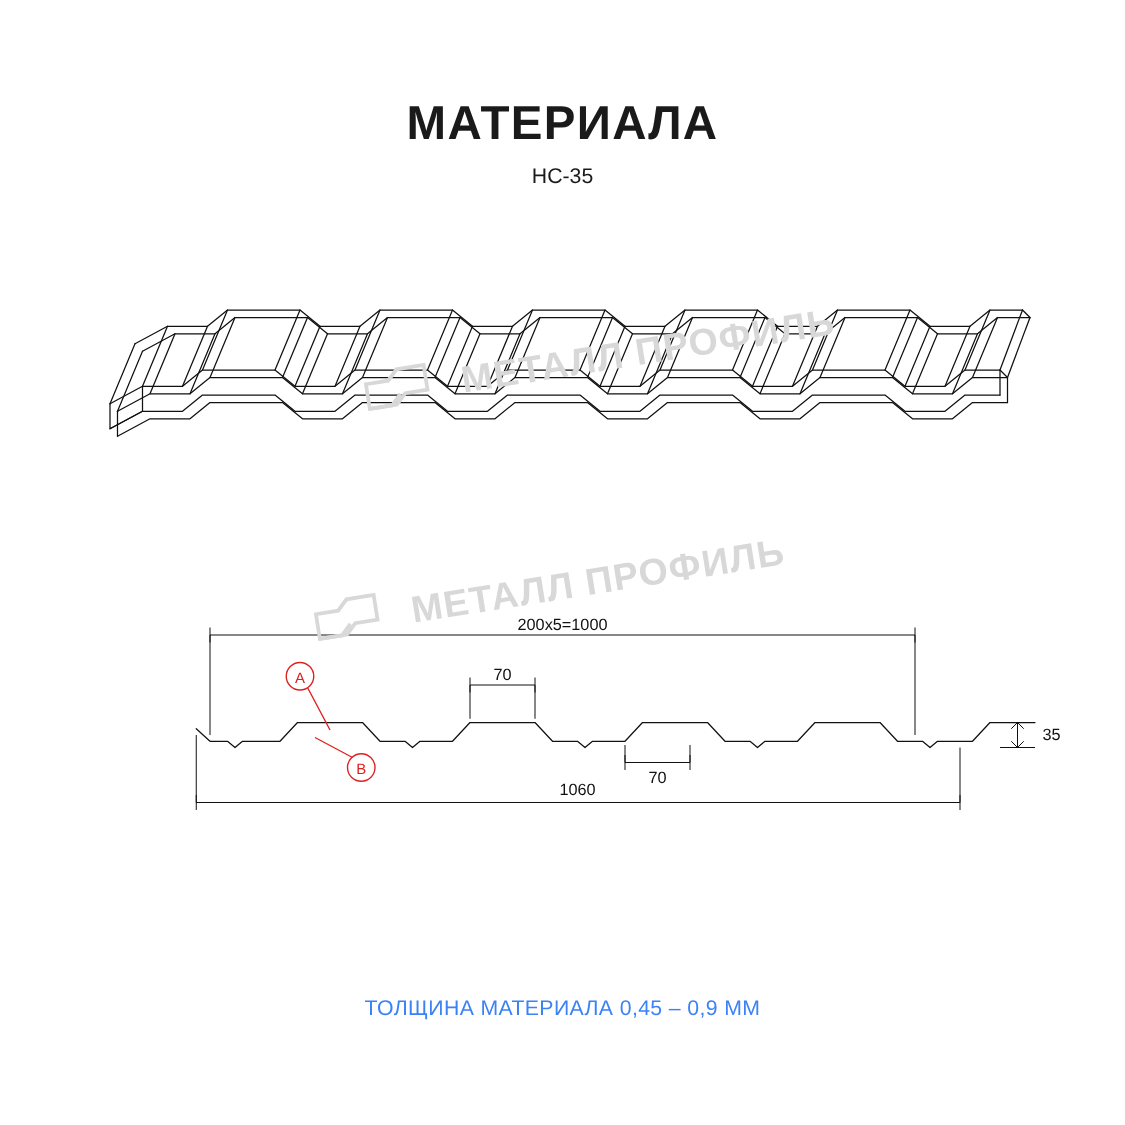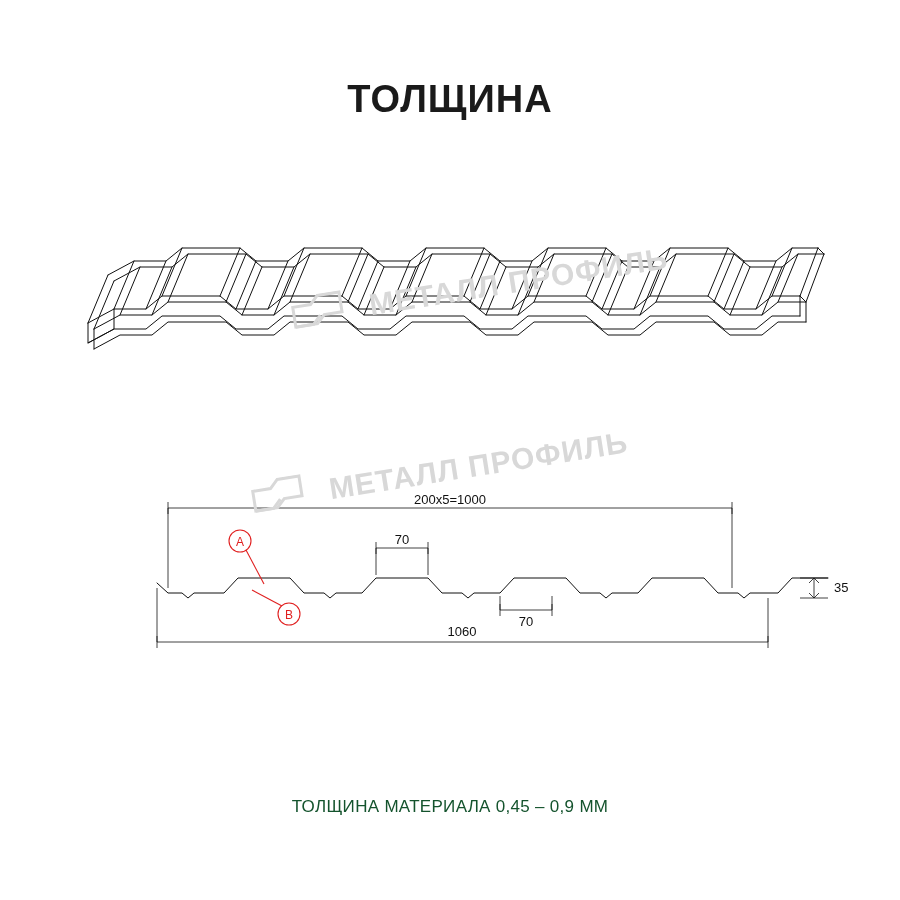--- a/index.html
+++ b/index.html
@@ -42,21 +42,21 @@
   }
   
   .footer-note {
     position: absolute;
     top: 797px;
     left: 0;
     width: 900px;
     text-align: center;
     font-size: 17px;
     letter-spacing: 0.3px;
-    color: #14532d;
+    color: #3b82f6;
   }
   
   .iso-wrap {
     position: absolute;
     left: 70px;
     top: 215px;
     width: 770px;
     height: 215px;
   }
   .draw-wrap {
@@ -122,21 +122,22 @@
     font-family: "Liberation Sans", sans-serif;
     font-size: 12px;
     fill: #e01f1f;
   }
 </style>
 </head>
 <body>
 
 <div class="page">
 
-  <div class="title">ТОЛЩИНА</div>
+  <div class="title">МАТЕРИАЛА</div>
+  <div class="subtitle">НС-35</div>
 
   <div class="iso-wrap">
     <svg width="770" height="215" viewBox="0 0 770 215">
       <g class="ln">
 
         <path d="M38 60 L64 46 L96 46 L112 33 L170 33 L186 46 L218 46 L234 33 L292 33 L308 46 L340 46 L356 33 L414 33 L430 46 L462 46 L478 33 L536 33 L552 46 L584 46 L600 33 L658 33 L674 46 L706 46 L722 33 L748 33"></path>
 
         <path d="M44 66 L70 52 L102 52 L118 39 L176 39 L192 52 L224 52 L240 39 L298 39 L314 52 L346 52 L362 39 L420 39 L436 52 L468 52 L484 39 L542 39 L558 52 L590 52 L606 39 L664 39 L680 52 L712 52 L728 39 L754 39"></path>
 
         <path d="M18 108 L44 94 L76 94 L92 81 L150 81 L166 94 L198 94 L214 81 L272 81 L288 94 L320 94 L336 81 L394 81 L410 94 L442 94 L458 81 L516 81 L532 94 L564 94 L580 81 L638 81 L654 94 L686 94 L702 81 L730 81"></path>

